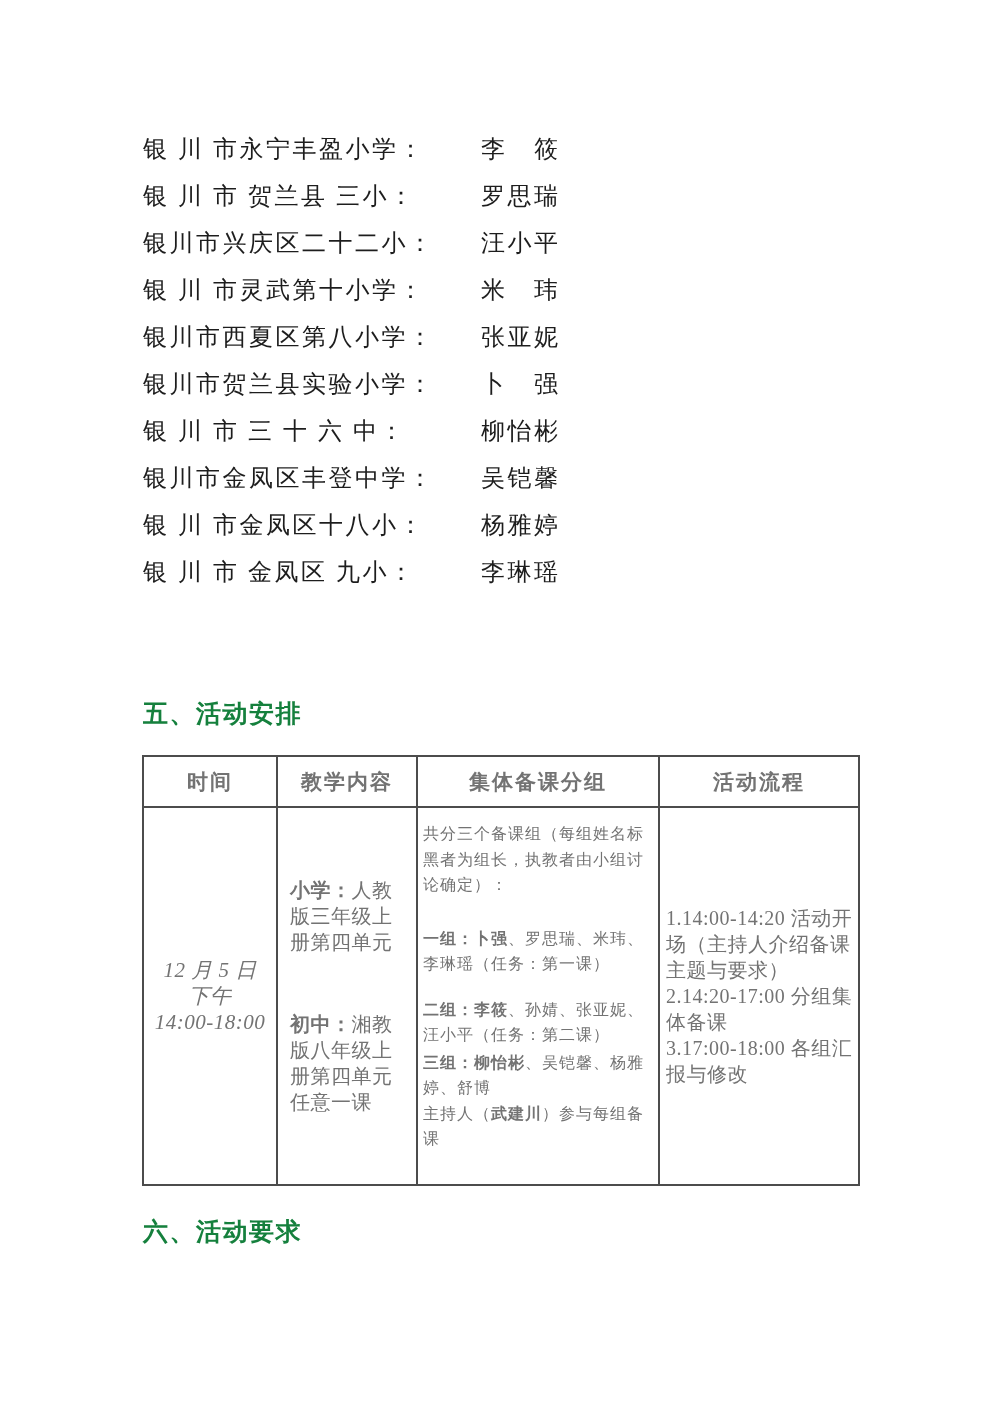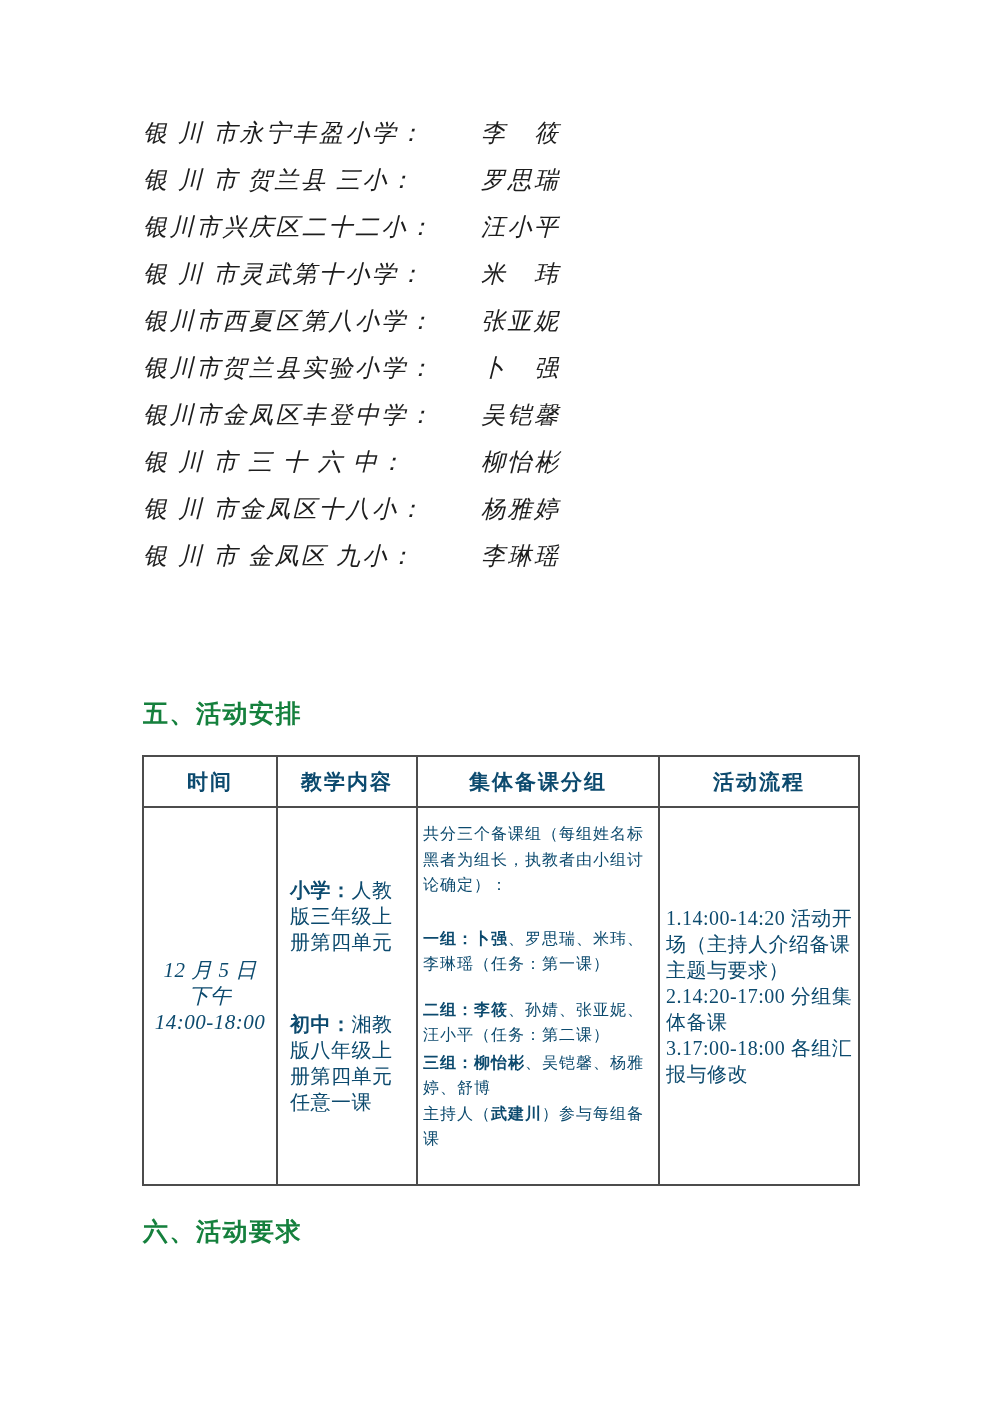--- a/index.html
+++ b/index.html
@@ -9,23 +9,22 @@
     height: 1414px;
     background: #ffffff;
     color: #1d1d1d;
     font-family: "Liberation Serif", serif;
     overflow: hidden;
   }
   
   .roster {
     position: absolute;
     left: 143px;
-    top: 110px;
+    top: 126px;
     font-size: 24px;
-    font-style: italic;
   }
   .roster-row { height: 47px; line-height: 47px; white-space: pre; }
   .school {
     display: inline-block;
     width: 292px;
     letter-spacing: 2.5px;
     vertical-align: top;
   }
   .tname {
     display: inline-block;
@@ -48,21 +47,21 @@
   #sec5 { top: 699px; }
   #sec6 { top: 1217px; }
   
   table.schedule {
     position: absolute;
     left: 142px;
     top: 755px;
     width: 716px;
     border-collapse: collapse;
     table-layout: fixed;
-    color: #0c4a6e;
+    color: #737373;
     padding-left: 28px;
   }
   .schedule th, .schedule td { border: 2px solid #4c4c4c; }
   .schedule th {
     height: 49px;
     font-size: 21px;
     font-weight: bold;
     text-align: center;
     vertical-align: middle;
     letter-spacing: 2px;
@@ -113,22 +112,22 @@
 
 <div class="page">
 
   <div class="roster">
     <div class="roster-row"><span class="school">银 川 市永宁丰盈小学：</span><span class="tname">李　筱</span></div>
     <div class="roster-row"><span class="school">银 川 市 贺兰县 三小：</span><span class="tname">罗思瑞</span></div>
     <div class="roster-row"><span class="school">银川市兴庆区二十二小：</span><span class="tname">汪小平</span></div>
     <div class="roster-row"><span class="school">银 川 市灵武第十小学：</span><span class="tname">米　玮</span></div>
     <div class="roster-row"><span class="school">银川市西夏区第八小学：</span><span class="tname">张亚妮</span></div>
     <div class="roster-row"><span class="school">银川市贺兰县实验小学：</span><span class="tname">卜　强</span></div>
+    <div class="roster-row"><span class="school">银 川 市 三 十 六 中：</span><span class="tname">柳怡彬</span></div>
     <div class="roster-row"><span class="school">银川市金凤区丰登中学：</span><span class="tname">吴铠馨</span></div>
-    <div class="roster-row"><span class="school">银 川 市 三 十 六 中：</span><span class="tname">柳怡彬</span></div>
     <div class="roster-row"><span class="school">银 川 市金凤区十八小：</span><span class="tname">杨雅婷</span></div>
     <div class="roster-row"><span class="school">银 川 市 金凤区 九小：</span><span class="tname">李琳瑶</span></div>
   </div>
 
   <div class="sec-title" id="sec5">五、活动安排</div>
 
   <table class="schedule">
     <colgroup>
       <col style="width:134px">
       <col style="width:140px">

